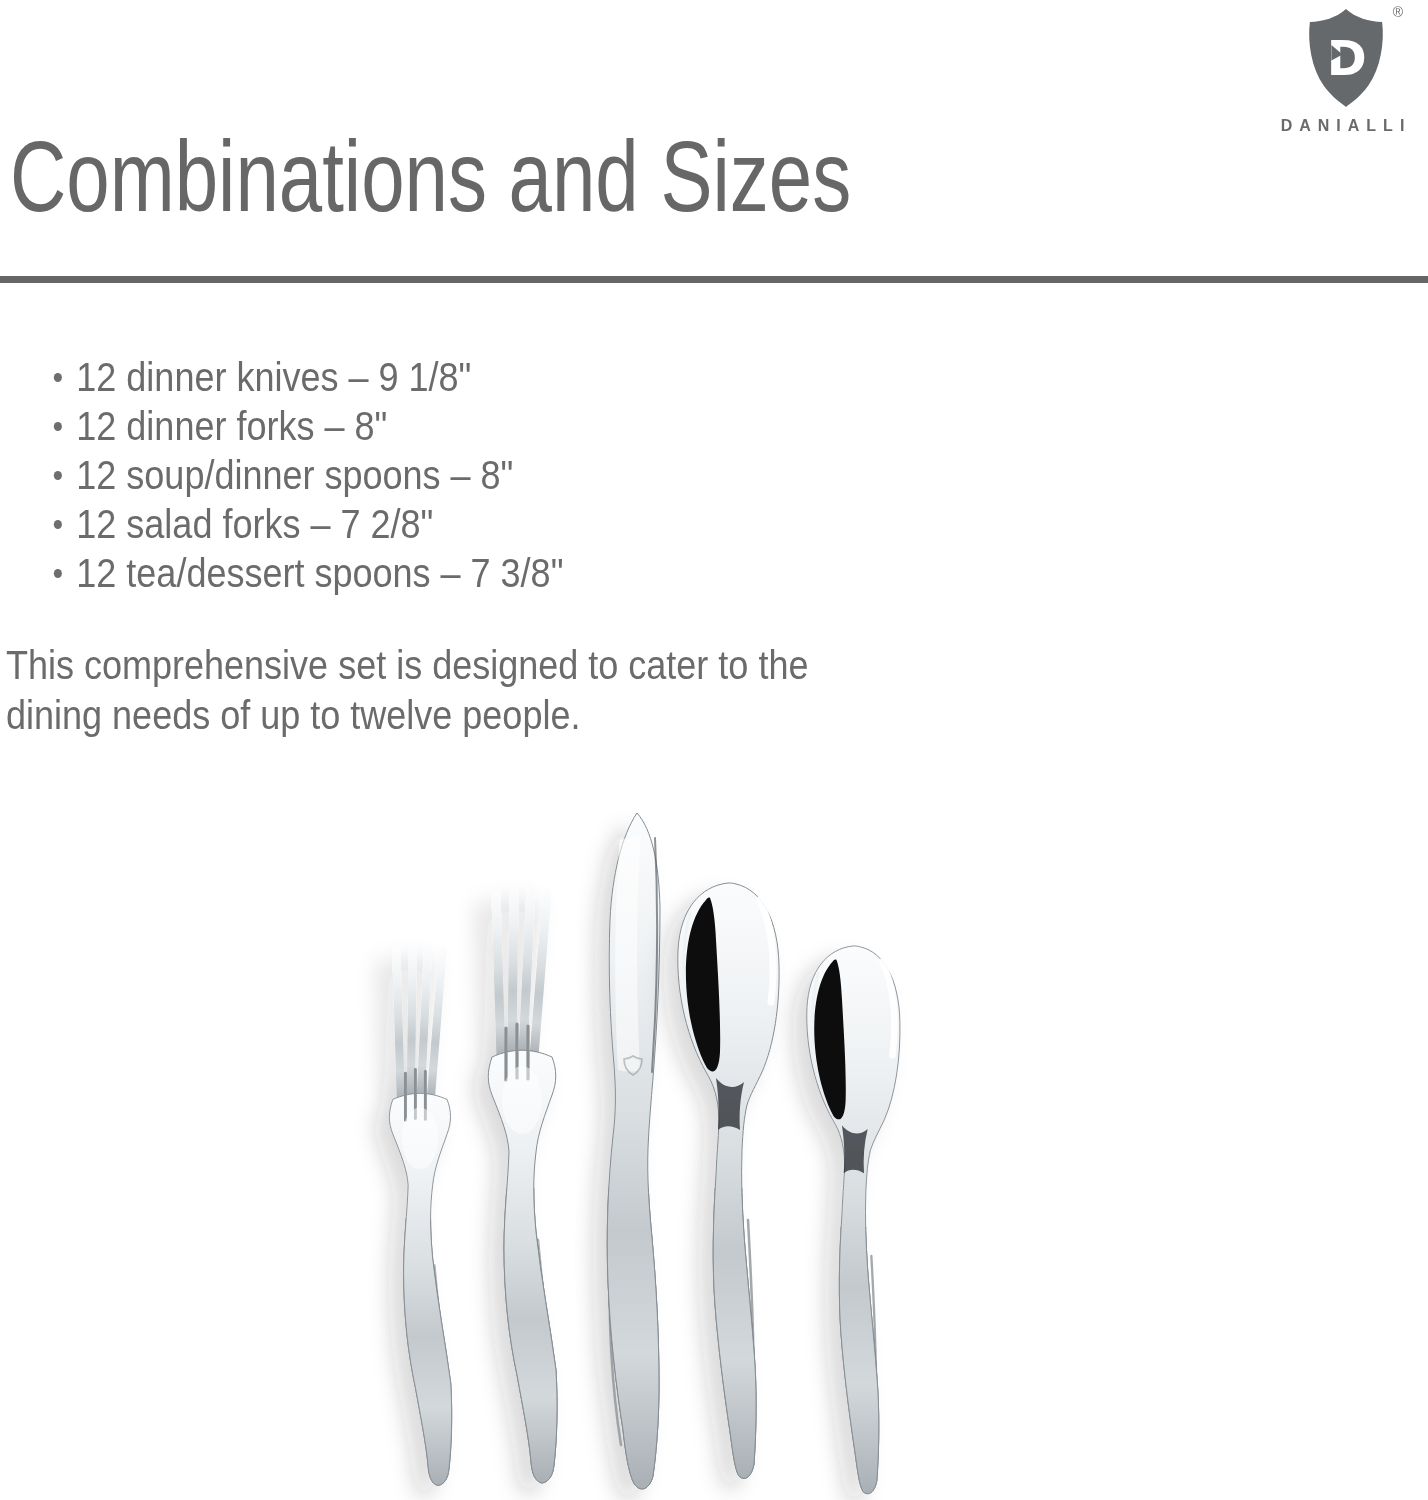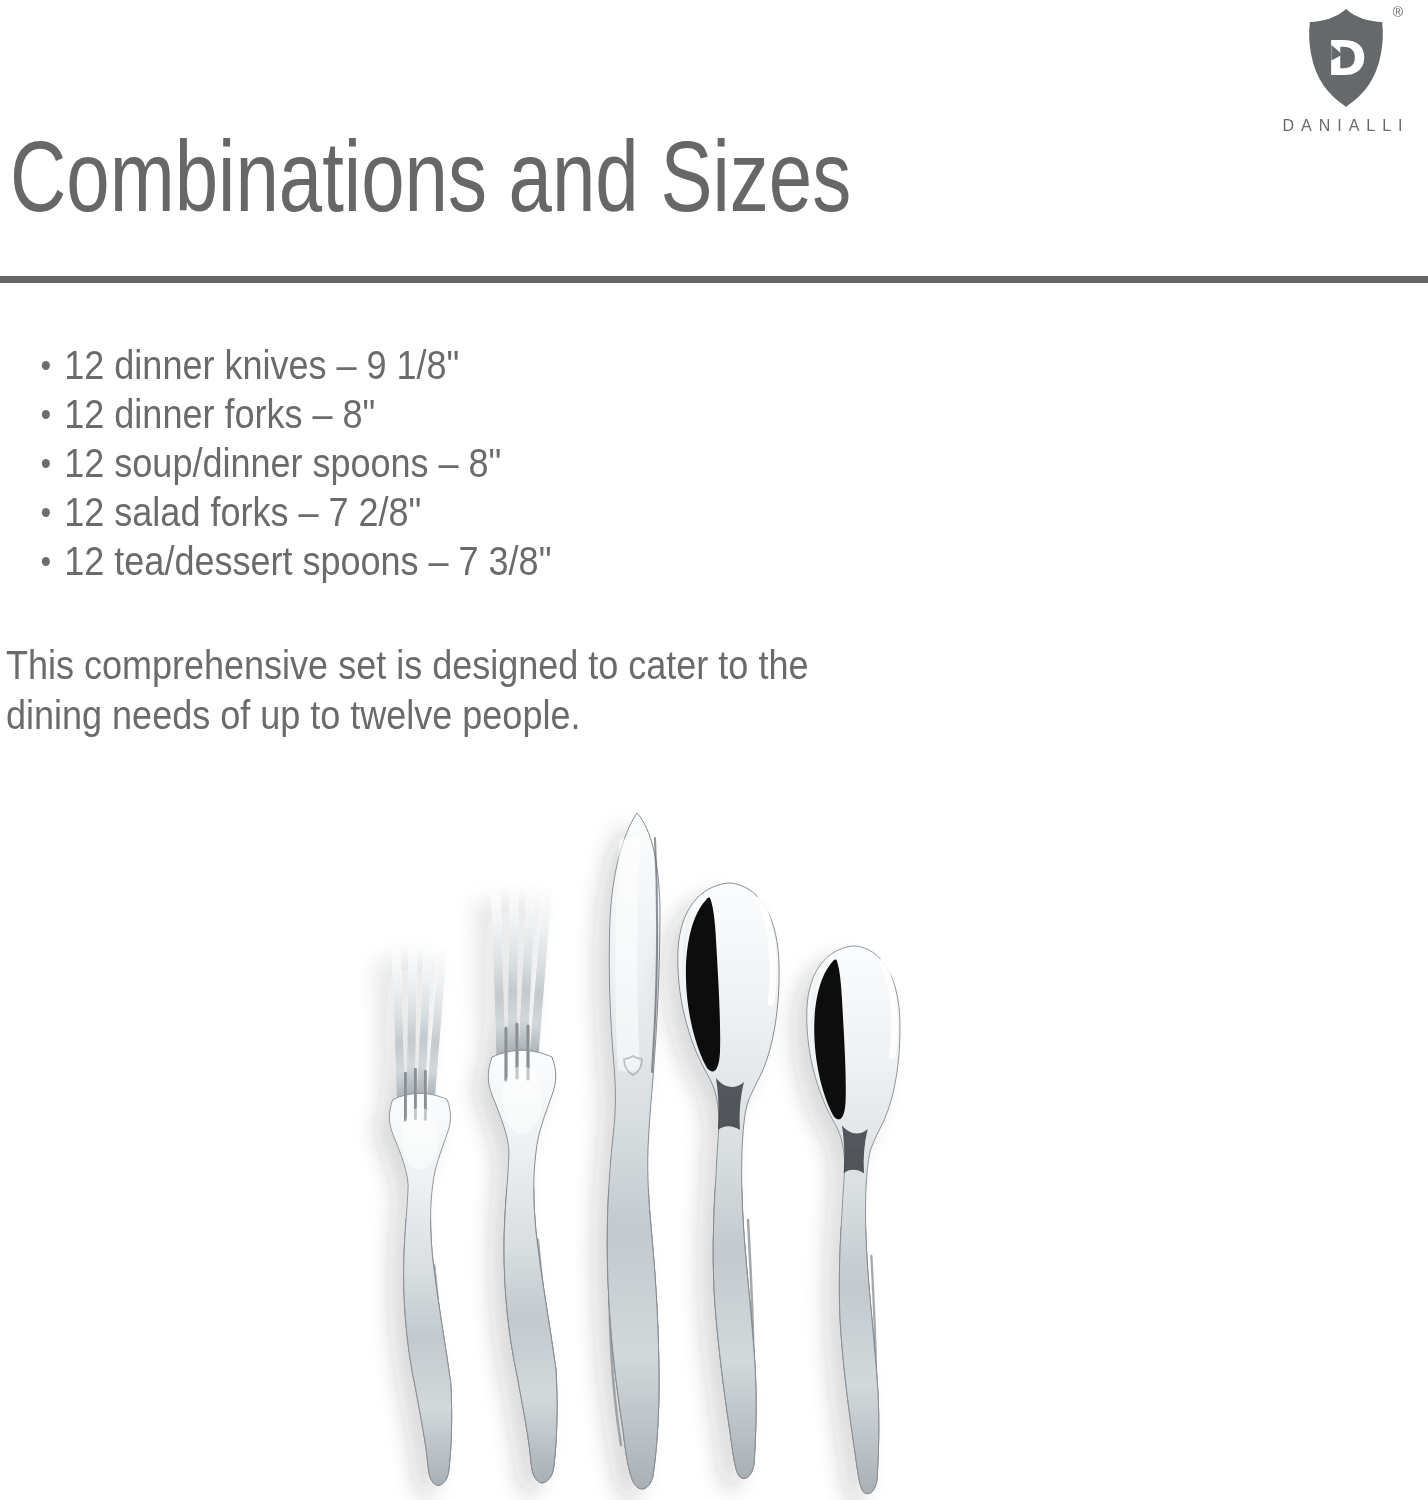--- a/index.html
+++ b/index.html
@@ -5,32 +5,32 @@
   html,body{margin:0;padding:0;background:#ffffff;}
   .page{
     position:relative;width:1428px;height:1500px;background:#ffffff;overflow:hidden;
     font-family:"Liberation Sans",sans-serif;
   }
   
   .logo{position:absolute;top:6px;right:6px;width:152px;text-align:center;}
   .logo .shield-wrap{position:relative;display:inline-block;}
   .logo .reg{position:absolute;top:-2px;right:-14px;font-size:14px;color:#6a6e71;}
   .logo .brand-name{
-    margin-top:3px;font-size:16px;letter-spacing:7px;color:#6a6a6a;font-weight:400;
+    margin-top:3px;font-size:16px;letter-spacing:7px;color:#6a6a6a;font-weight:700;
     white-space:nowrap;
   }
   
   .title{
     position:absolute;top:126px;left:10px;margin:0;
     font-size:100px;font-weight:300;color:#676767;line-height:1;
     letter-spacing:0px;transform:scaleX(.78);transform-origin:0 0;white-space:nowrap;
   }
   .divider{position:absolute;top:276px;left:0;width:1428px;height:7px;background:#666666;border:0;margin:0;}
   
-  .size-list{position:absolute;top:341px;left:40px;margin:0;padding:0;list-style:none;}
+  .size-list{position:absolute;top:341px;left:40px;margin:12px;padding:0;list-style:none;}
   .size-list li{
     position:relative;padding-left:27px;font-size:40px;line-height:49px;
     color:#6b6b6b;font-weight:300;transform:scaleX(.9);transform-origin:0 0;white-space:nowrap;
   }
   .size-list li::before{
     content:"";position:absolute;left:2px;top:20px;width:9px;height:9px;border-radius:50%;
     background:#6e6e6e;
   }
   
   .desc{

